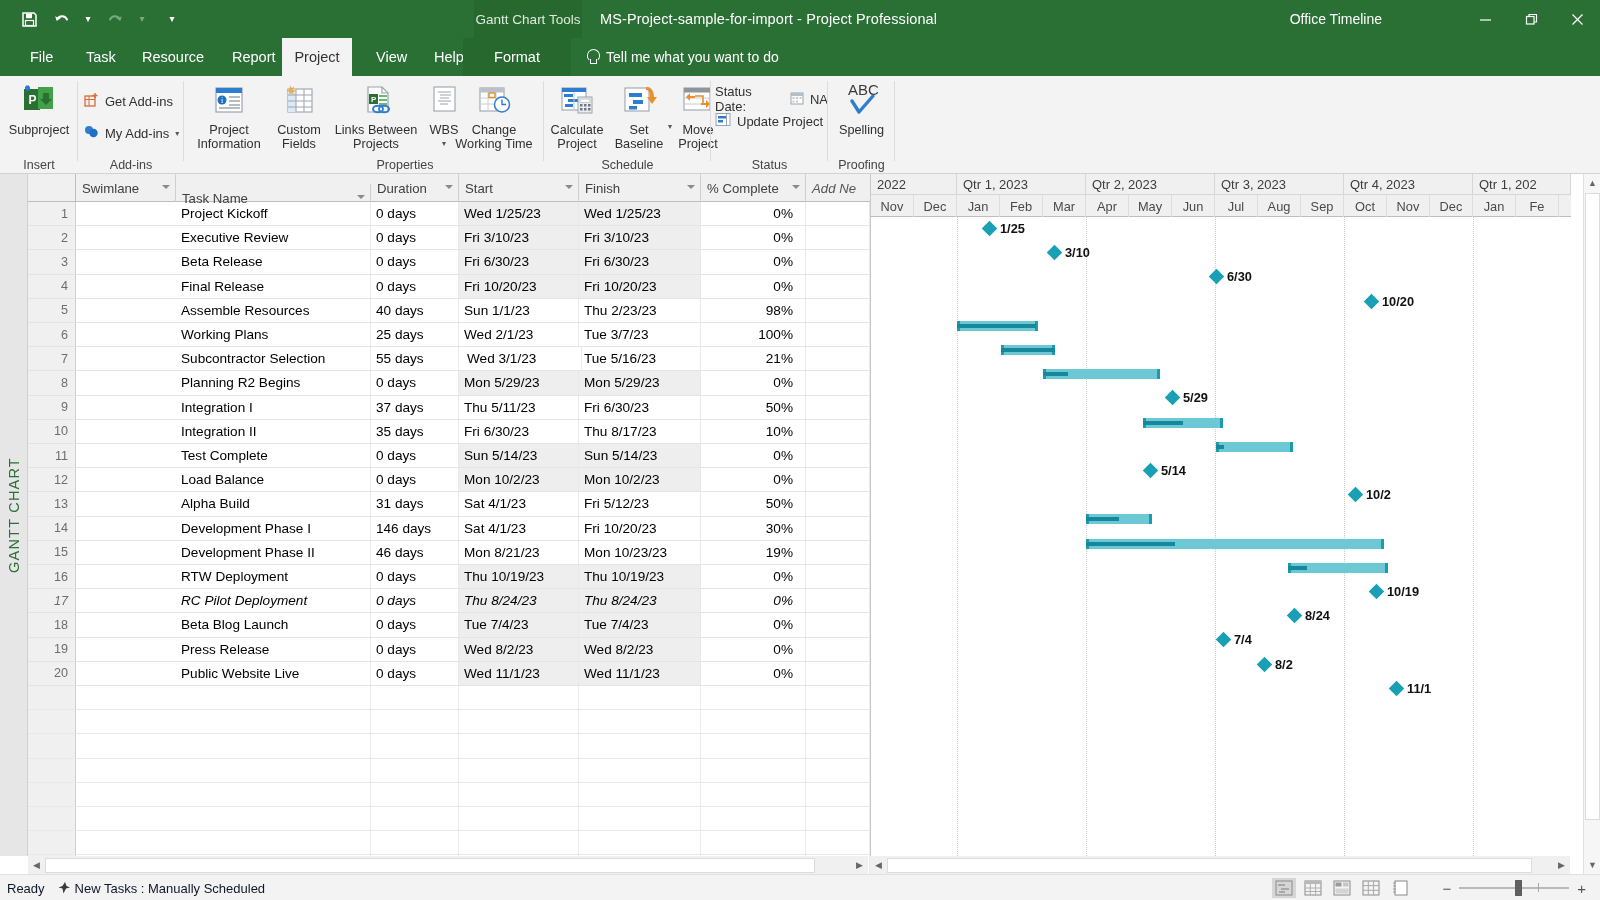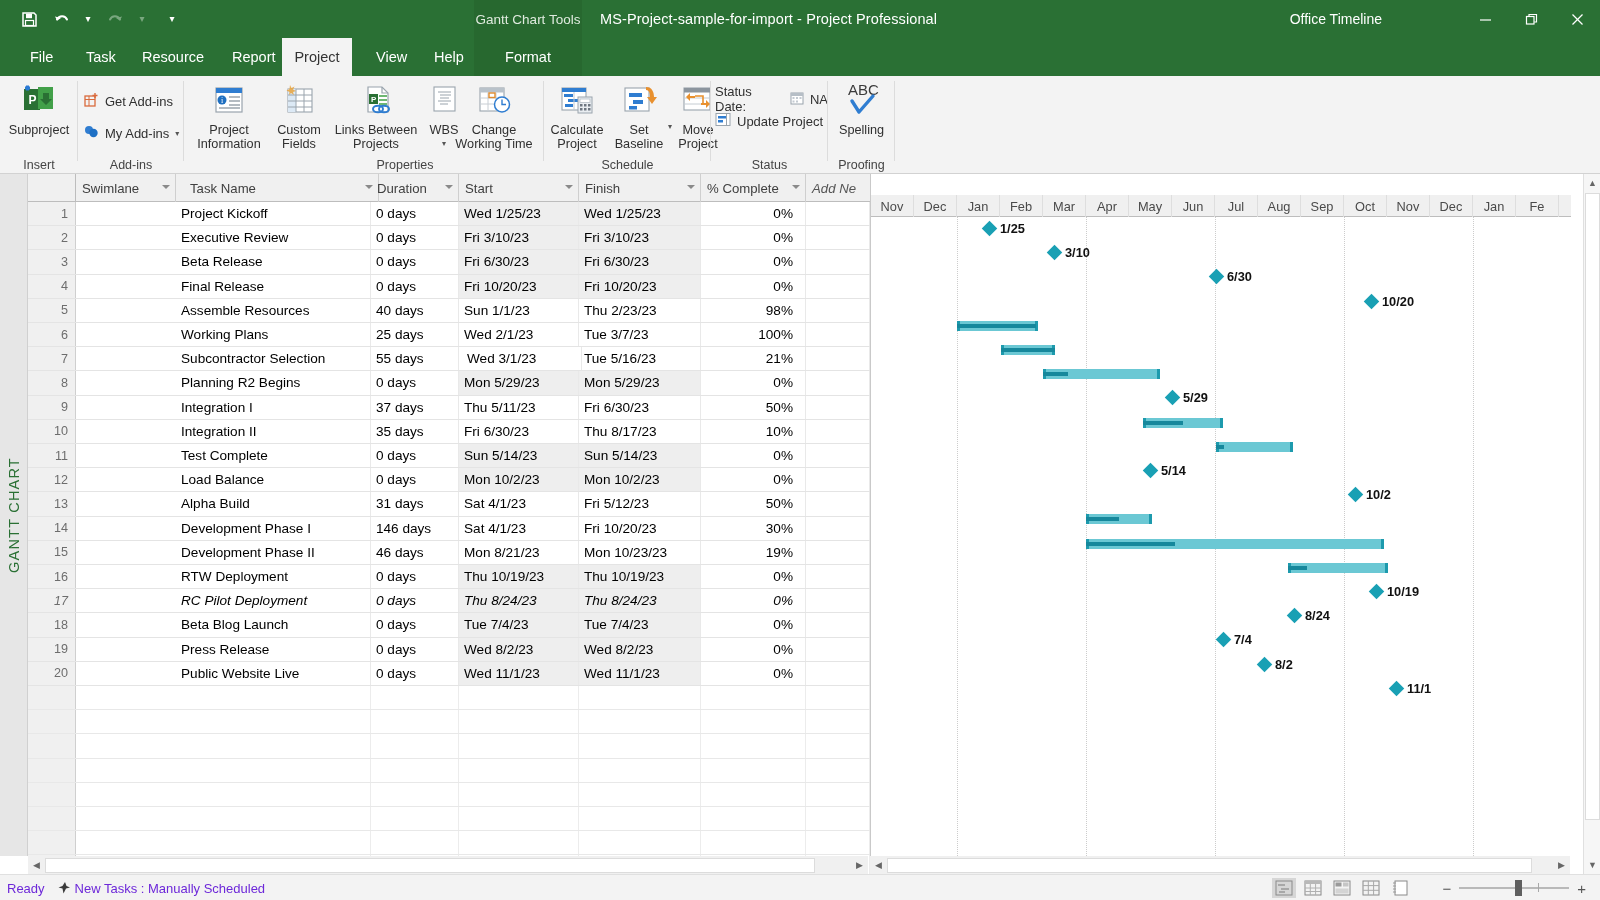--- a/index.html
+++ b/index.html
@@ -158,21 +158,21 @@
   .hscroll-r { position: absolute; left: 870px; top: 856px; width: 700px; height: 18px; background: #f0f0f0; display: flex; align-items: center; }
   .sbtn { width: 17px; height: 17px; display: flex; align-items: center; justify-content: center; font-size: 9px; color: #666; background: #f0f0f0; }
   .sthumb { height: 15px; background: #ffffff; border: 1px solid #dcdcdc; }
   .strack { flex: 1; height: 17px; background: #f0f0f0; }
   .vscroll { position: absolute; right: 0; top: 174px; width: 17px; height: 700px; background: #f6f6f6; border-left: 1px solid #e0e0e0; }
   .vbtn { position: absolute; left: 0; width: 17px; height: 18px; display: flex; align-items: center; justify-content: center; font-size: 9px; color: #666; }
   .vthumb { position: absolute; left: 1px; top: 19px; width: 15px; background: #ffffff; border: 1px solid #dcdcdc; }
 
   
   .status { position: absolute; left: 0; top: 874px; width: 1600px; height: 26px; background: #f3f3f3; border-top: 1px solid #e0e0e0; }
-  .st-left { position: absolute; left: 7px; top: 0; height: 26px; display: flex; align-items: center; gap: 12px; font-size: 13px; color: #6d28d9; }
+  .st-left { position: absolute; left: 7px; top: 0; height: 26px; display: flex; align-items: center; gap: 12px; font-size: 13px; color: #0f172a; }
   .pin { display: inline-block; width: 13px; height: 13px; position: relative; }
   .st-views { position: absolute; right: 188px; top: 0; height: 26px; display: flex; align-items: center; gap: 5px; }
   .vbx { width: 24px; height: 20px; display: flex; align-items: center; justify-content: center; }
   .vbx.sel { background: #d6d6d6; }
   .zoom { position: absolute; right: 14px; top: 0; height: 26px; display: flex; align-items: center; gap: 8px; }
   .ztrack { width: 110px; height: 2px; background: #b9b9b9; position: relative; }
   .zthumb { position: absolute; left: 56px; top: -7px; width: 7px; height: 16px; background: #5f5f5f; }
   .ztick { position: absolute; left: 79px; top: -4px; width: 1px; height: 9px; background: #a8a8a8; }
   .zsign { font-size: 15px; color: #555; }
 </style>
@@ -233,22 +233,26 @@
   </div>
 
   <div class="ribbontabs">
     <div class="rtab" style="left:14px;">File</div>
     <div class="rtab" style="left:70px;">Task</div>
     <div class="rtab" style="left:126px;">Resource</div>
     <div class="rtab" style="left:216px;">Report</div>
     <div class="rtab active" style="left:282px;width:70px;">Project</div>
     <div class="rtab" style="left:360px;">View</div>
     <div class="rtab" style="left:418px;">Help</div>
-    <div class="rtab fmt" style="left:474px;width:108px;">Format</div>
-
+    <div class="rtab fmt" style="left:463px;width:108px;">Format</div>
+
+    <div class="tellme">
+      <span class="bulb"></span>
+      <span>Tell me what you want to do</span>
+    </div>
 
     <div class="wincontrols2">
       <div class="wc">
         <svg width="13" height="13" viewBox="0 0 13 13">
             <line x1="1" y1="7" x2="12" y2="7" stroke="#fff" stroke-width="1.2"></line>
           </svg>
       </div>
       <div class="wc">
         <svg width="13" height="13" viewBox="0 0 13 13">
             <line x1="1.5" y1="1.5" x2="11.5" y2="11.5" stroke="#fff" stroke-width="1.3"></line>
@@ -510,21 +514,21 @@
       <span>GANTT CHART</span>
     </div>
 
     <div class="gridwrap">
       <div class="hdrrow">
         <div class="hdrcell" style="left:0;width:48px;border-right:1px solid #bdbdbd;"></div>
         <div class="hdrcell" style="left:48px;width:100px;">
             <span>Swimlane</span>
             <i class="fdrop"></i>
           </div>
-        <div class="hdrcell" style="left:156px;width:195px;">
+        <div class="hdrcell" style="left:148px;width:195px;margin-top:10px;">
             <span>Task Name</span>
             <i class="fdrop"></i>
           </div>
         <div class="hdrcell" style="left:343px;width:88px;">
             <span>Duration</span>
             <i class="fdrop"></i>
           </div>
         <div class="hdrcell" style="left:431px;width:120px;">
             <span>Start</span>
             <i class="fdrop"></i>
@@ -791,20 +795,28 @@
             <div class="ecell" style="left: 343px; width: 88px;"></div>
             <div class="ecell" style="left: 431px; width: 120px;"></div>
             <div class="ecell" style="left: 551px; width: 122px;"></div>
             <div class="ecell" style="left: 673px; width: 105px;"></div>
             <div class="ecell" style="left: 778px; width: 64px;"></div>
           </div>
         </div>
     </div>
 
     <div class="gantt">
+      <div class="tl-top" id="tl-top">
+          <div class="tl-q" style="left: 0px; width: 86px;">2022</div>
+          <div class="tl-q" style="left: 86px; width: 129px;">Qtr 1, 2023</div>
+          <div class="tl-q" style="left: 215px; width: 129px;">Qtr 2, 2023</div>
+          <div class="tl-q" style="left: 344px; width: 129px;">Qtr 3, 2023</div>
+          <div class="tl-q" style="left: 473px; width: 129px;">Qtr 4, 2023</div>
+          <div class="tl-q" style="left: 602px; width: 98px;">Qtr 1, 202</div>
+        </div>
       <div class="tl-bot" id="tl-bot">
           <div class="tl-m" style="left: 0px; width: 43px;">Nov</div>
           <div class="tl-m" style="left: 43px; width: 43px;">Dec</div>
           <div class="tl-m" style="left: 86px; width: 43px;">Jan</div>
           <div class="tl-m" style="left: 129px; width: 43px;">Feb</div>
           <div class="tl-m" style="left: 172px; width: 43px;">Mar</div>
           <div class="tl-m" style="left: 215px; width: 43px;">Apr</div>
           <div class="tl-m" style="left: 258px; width: 43px;">May</div>
           <div class="tl-m" style="left: 301px; width: 43px;">Jun</div>
           <div class="tl-m" style="left: 344px; width: 43px;">Jul</div>

